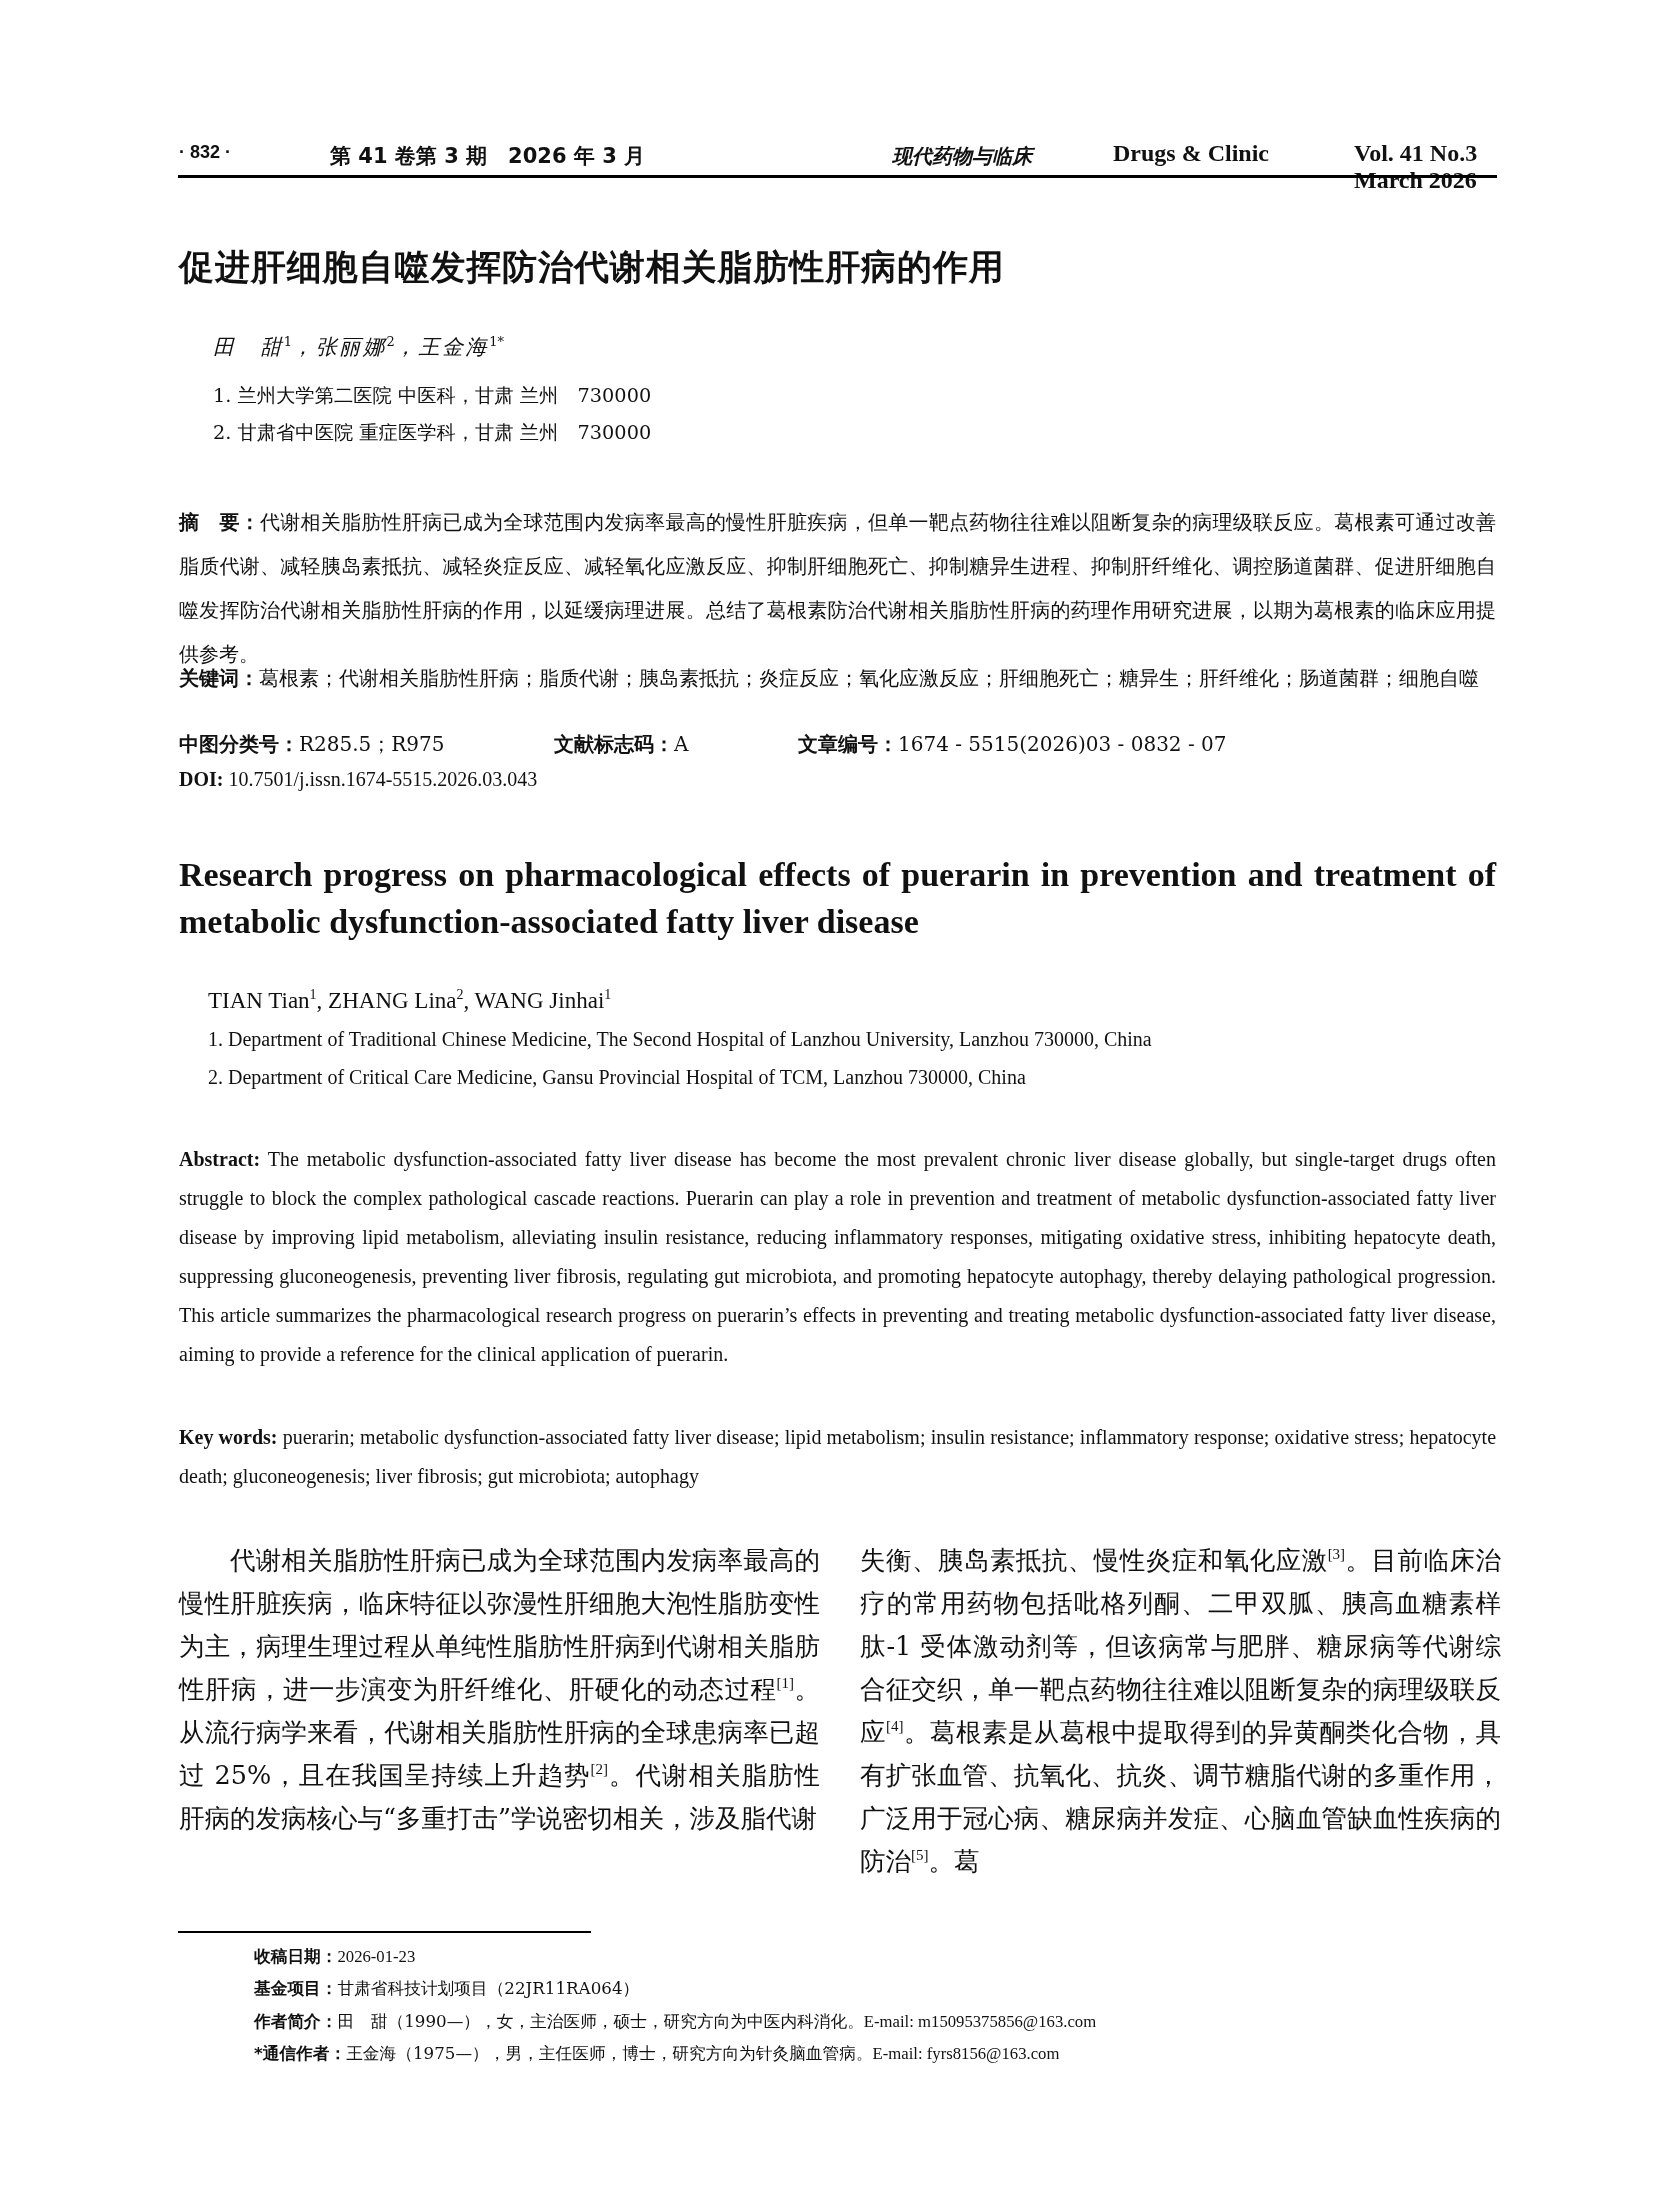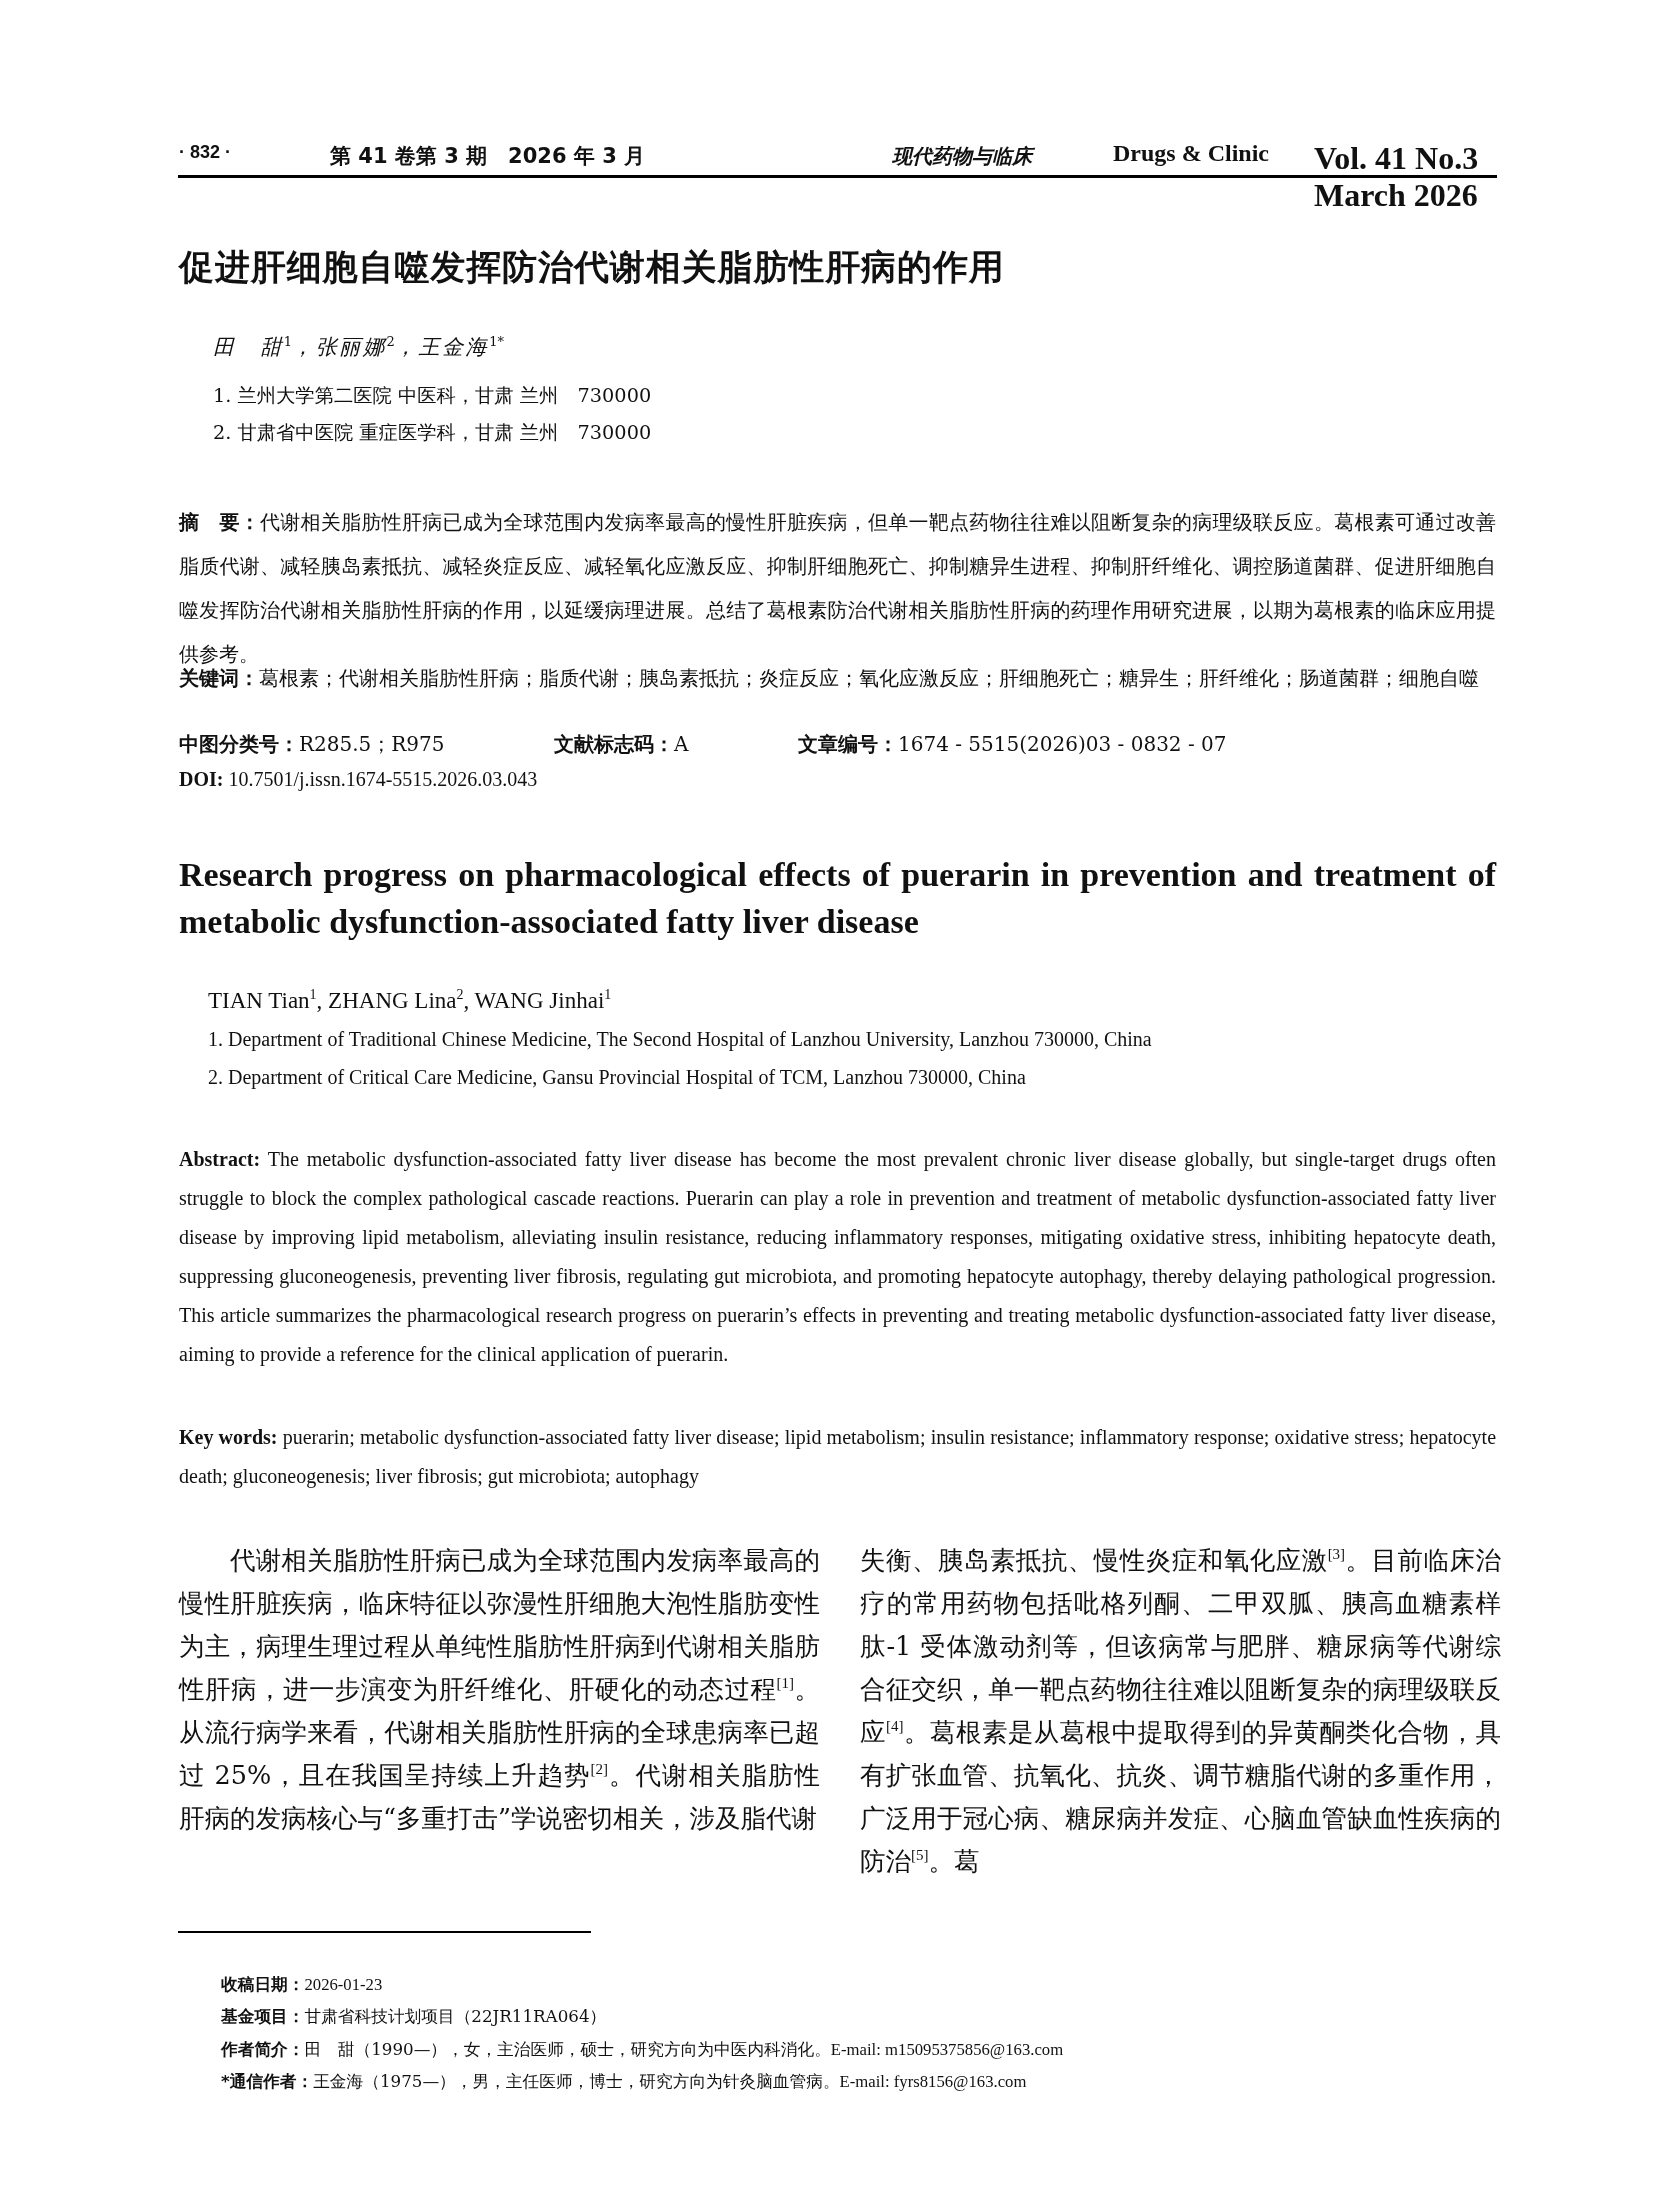--- a/index.html
+++ b/index.html
@@ -4,21 +4,21 @@
 <style>
   html, body { margin: 0; padding: 0; background: #ffffff; }
   body { width: 1672px; height: 2253px; position: relative; overflow: hidden; color: #111; }
 
   
   .running-header { position: absolute; left: 179px; top: 140px; width: 1317px; height: 35px; }
   .running-header .pageno { position: absolute; left: 0; top: 1.8px; font-family: "Liberation Sans", sans-serif; font-weight: bold; font-size: 18px; }
   .running-header .volcn { position: absolute; left: 151px; top: 1.8px; font-family: "DejaVu Sans", sans-serif; font-weight: bold; font-size: 21px; }
   .running-header .journalcn { position: absolute; left: 713px; top: 2.6px; font-family: "DejaVu Serif", serif; font-weight: bold; font-style: italic; font-size: 20px; }
   .running-header .journalen { position: absolute; left: 934px; top: 0; font-family: "Liberation Serif", serif; font-weight: bold; font-size: 24px; }
-  .running-header .volen { position: absolute; left: 1135px; top: 0; font-family: "Liberation Serif", serif; font-weight: bold; font-size: 32px; }
+  .running-header .volen { position: absolute; left: 1175px; top: 0; font-family: "Liberation Serif", serif; font-weight: bold; font-size: 24px; }
   .header-rule { position: absolute; left: 178px; top: 175px; width: 1319px; height: 2.6px; background: #000; }
 
   
   .cn-title { position: absolute; left: 179px; top: 244px; font-family: "DejaVu Sans", sans-serif; font-size: 35px; font-weight: bold; letter-spacing: 0.9px; }
   .cn-authors { position: absolute; left: 213px; top: 333px; font-family: "DejaVu Serif", serif; font-style: italic; font-size: 21px; letter-spacing: 2.6px; }
   .cn-authors sup { font-size: 13px; font-style: normal; letter-spacing: 0; }
   .cn-aff { position: absolute; left: 213px; font-family: "DejaVu Serif", serif; font-size: 19.3px; }
   .cn-aff.a1 { top: 382px; }
   .cn-aff.a2 { top: 419px; }
 
@@ -48,21 +48,21 @@
   .en-kw b { font-weight: bold; }
 
   
   .body-col { position: absolute; top: 1539px; width: 641px; font-family: "DejaVu Serif", serif; font-size: 25.5px; line-height: 43px; text-align: justify; }
   .body-col.left { left: 179px; text-indent: 51px; }
   .body-col.right { left: 860px; }
   .body-col sup { font-family: "Liberation Serif", serif; font-size: 15px; vertical-align: 9.7px; line-height: 0; }
 
   
   .foot-rule { position: absolute; left: 178px; top: 1931px; width: 413px; height: 2.2px; background: #000; }
-  .footnote { position: absolute; left: 221px; font-family: "DejaVu Serif", serif; font-size: 16.7px; white-space: nowrap; margin-top: 28px; }
+  .footnote { position: absolute; left: 254px; font-family: "DejaVu Serif", serif; font-size: 16.7px; white-space: nowrap; }
   .footnote b { font-family: "DejaVu Sans", sans-serif; font-weight: bold; }
   .footnote .en { font-family: "Liberation Serif", serif; }
   .fn1 { top: 1945px; }
   .fn2 { top: 1977px; }
   .fn3 { top: 2010px; }
   .fn4 { top: 2042px; }
 </style>
 </head>
 <body>
 

